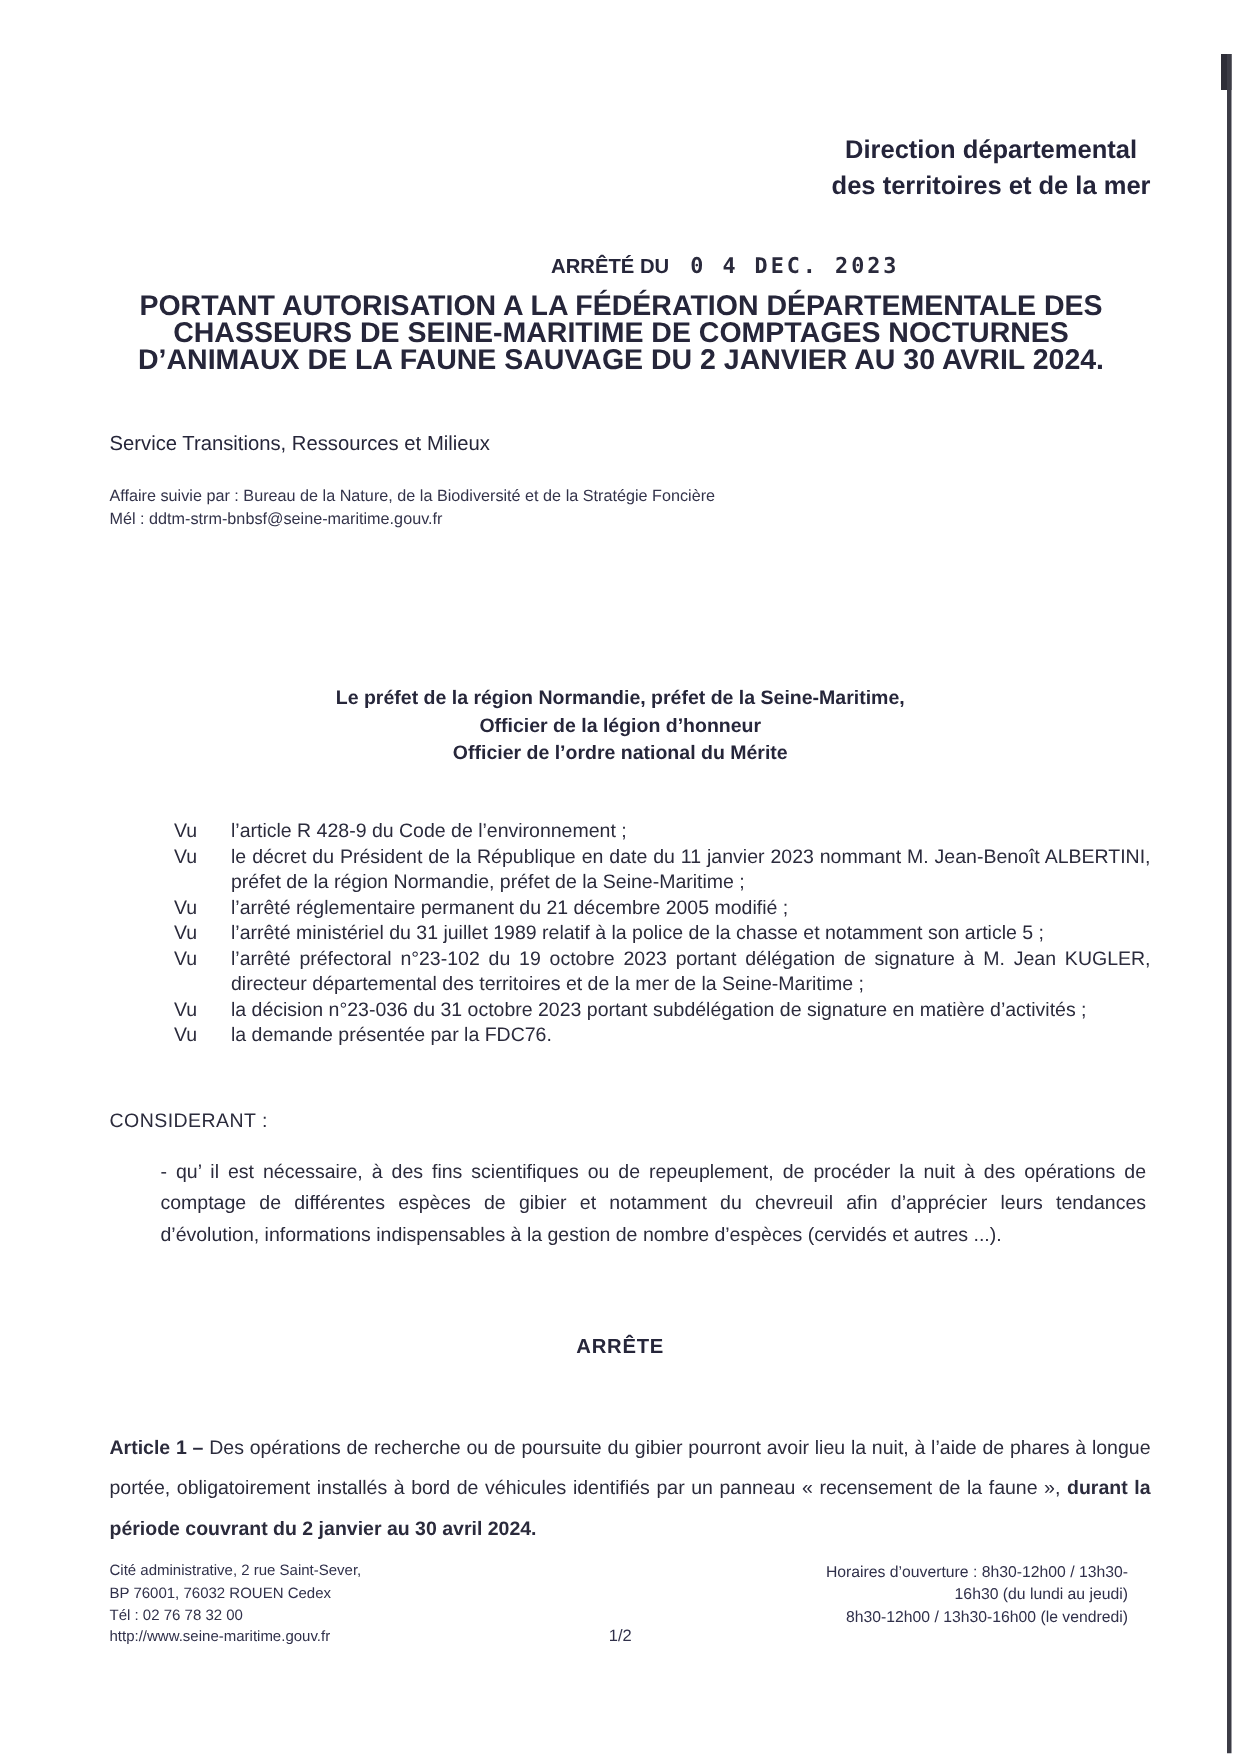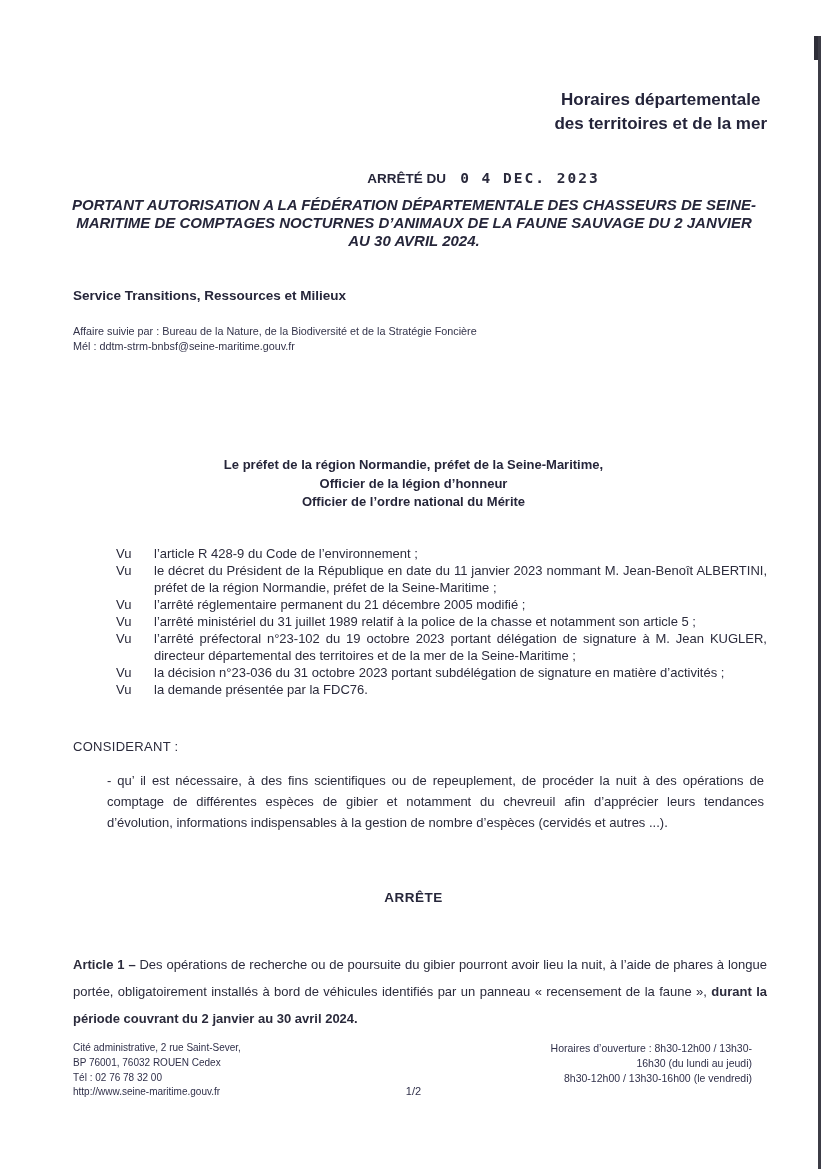--- a/index.html
+++ b/index.html
@@ -25,24 +25,24 @@
   .prefet-name { margin-top: 8px; font-weight: bold; font-size: 13.5px; line-height: 15px; letter-spacing: .3px; color: #232334; }
   .motto { margin-top: 8px; font-family: "DejaVu Serif", "Liberation Serif", serif; font-style: italic; font-size: 9.5px; line-height: 11px; color: #2e2e3e; }
 
   
   .direction { position: absolute; top: 88px; right: 60px; text-align: center; font-weight: bold; font-size: 17px; line-height: 24px; color: #24243a; }
 
   
   .title-line { position: absolute; top: 170px; left: 0; width: 100%; text-align: center; font-weight: bold; font-size: 13.5px; color: #26263a; }
   .title-inner { display: inline-block; transform: translateX(70px); white-space: nowrap; }
   .stamp { font-family: "DejaVu Sans Mono", monospace; font-size: 14.5px; letter-spacing: 2px; margin-left: 14px; color: #2a2a3c; font-weight: bold; }
-  .subject { position: absolute; top: 196px; left: 68px; width: 692px; text-align: center; font-weight: bold; font-size: 15px; line-height: 18px; color: #26263a; font-style: italic; }
+  .subject { position: absolute; top: 196px; left: 68px; width: 692px; text-align: center; font-weight: bold; font-size: 19px; line-height: 18px; color: #26263a; }
 
   
-  .service-name { position: absolute; top: 288px; left: 73px; font-weight: bold; font-size: 13.5px; color: #26263a; }
+  .service-name { position: absolute; top: 288px; left: 73px; font-weight: normal; font-size: 13.5px; color: #26263a; }
   .affaire { position: absolute; top: 325px; left: 73px; font-size: 10.8px; color: #33334a; }
   .mel { position: absolute; top: 340px; left: 73px; font-size: 10.8px; color: #33334a; }
 
   
   .prefect { position: absolute; top: 456px; left: 0; width: 100%; text-align: center; font-weight: bold; font-size: 13px; line-height: 18.5px; color: #26263a; }
 
   
   .vu-list { position: absolute; top: 545px; left: 73px; width: 694px; }
   .vu-row { display: flex; font-size: 13px; line-height: 17px; margin-left: 43px; }
   .vu-label { width: 38px; flex: none; }
@@ -67,21 +67,21 @@
 </head>
 <body>
 
 <div class="page">
 
   <div class="scan-blob"></div>
   <div class="scan-line"></div>
 
 
   <div class="direction">
-    <div>Horaires départementale</div>
+    <div>Direction départemental</div>
     <div>des territoires et de la mer</div>
   </div>
 
   <div class="title-line">
     <span class="title-inner">
       <span>ARRÊTÉ DU</span><span class="stamp">0 4 DEC. 2023</span>
     </span>
   </div>
   <div class="subject">PORTANT AUTORISATION A LA FÉDÉRATION DÉPARTEMENTALE DES CHASSEURS DE SEINE-MARITIME DE COMPTAGES NOCTURNES D’ANIMAUX DE LA FAUNE SAUVAGE DU 2 JANVIER AU 30 AVRIL 2024.</div>
 

